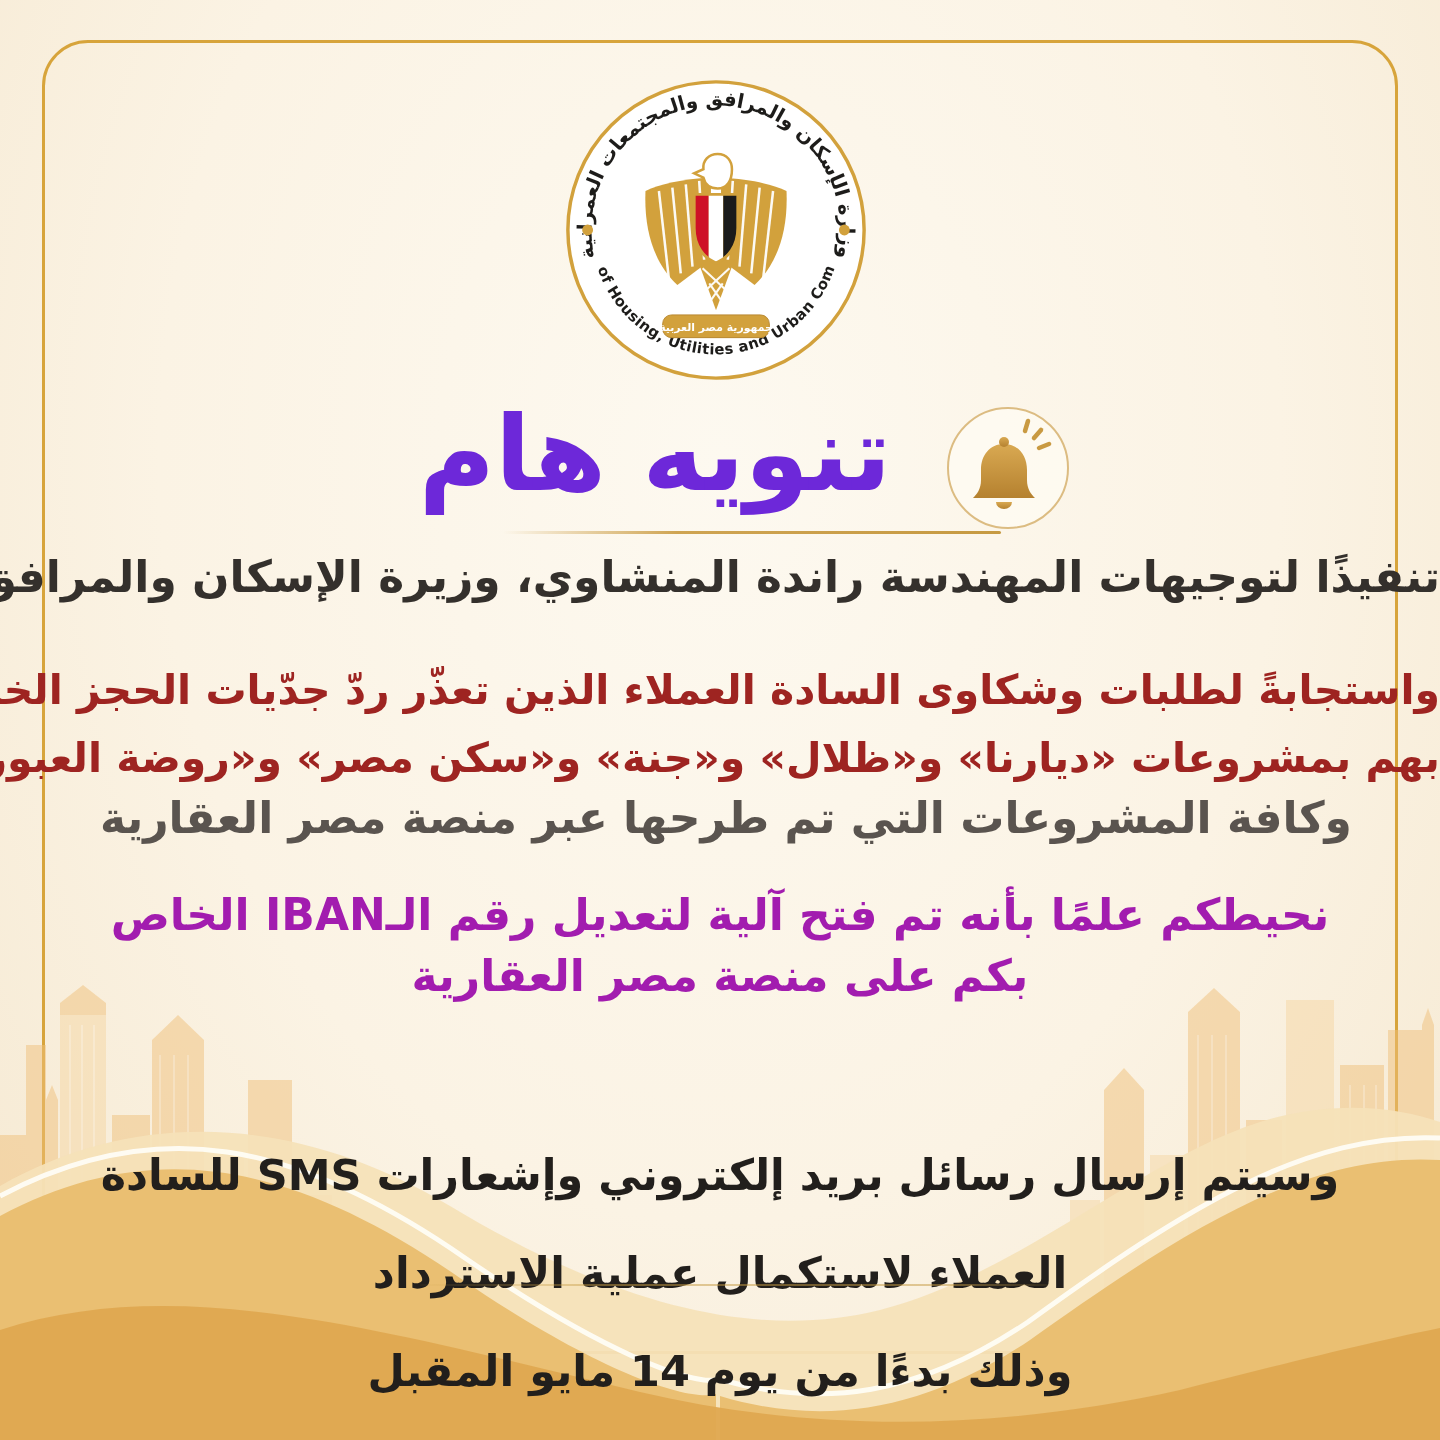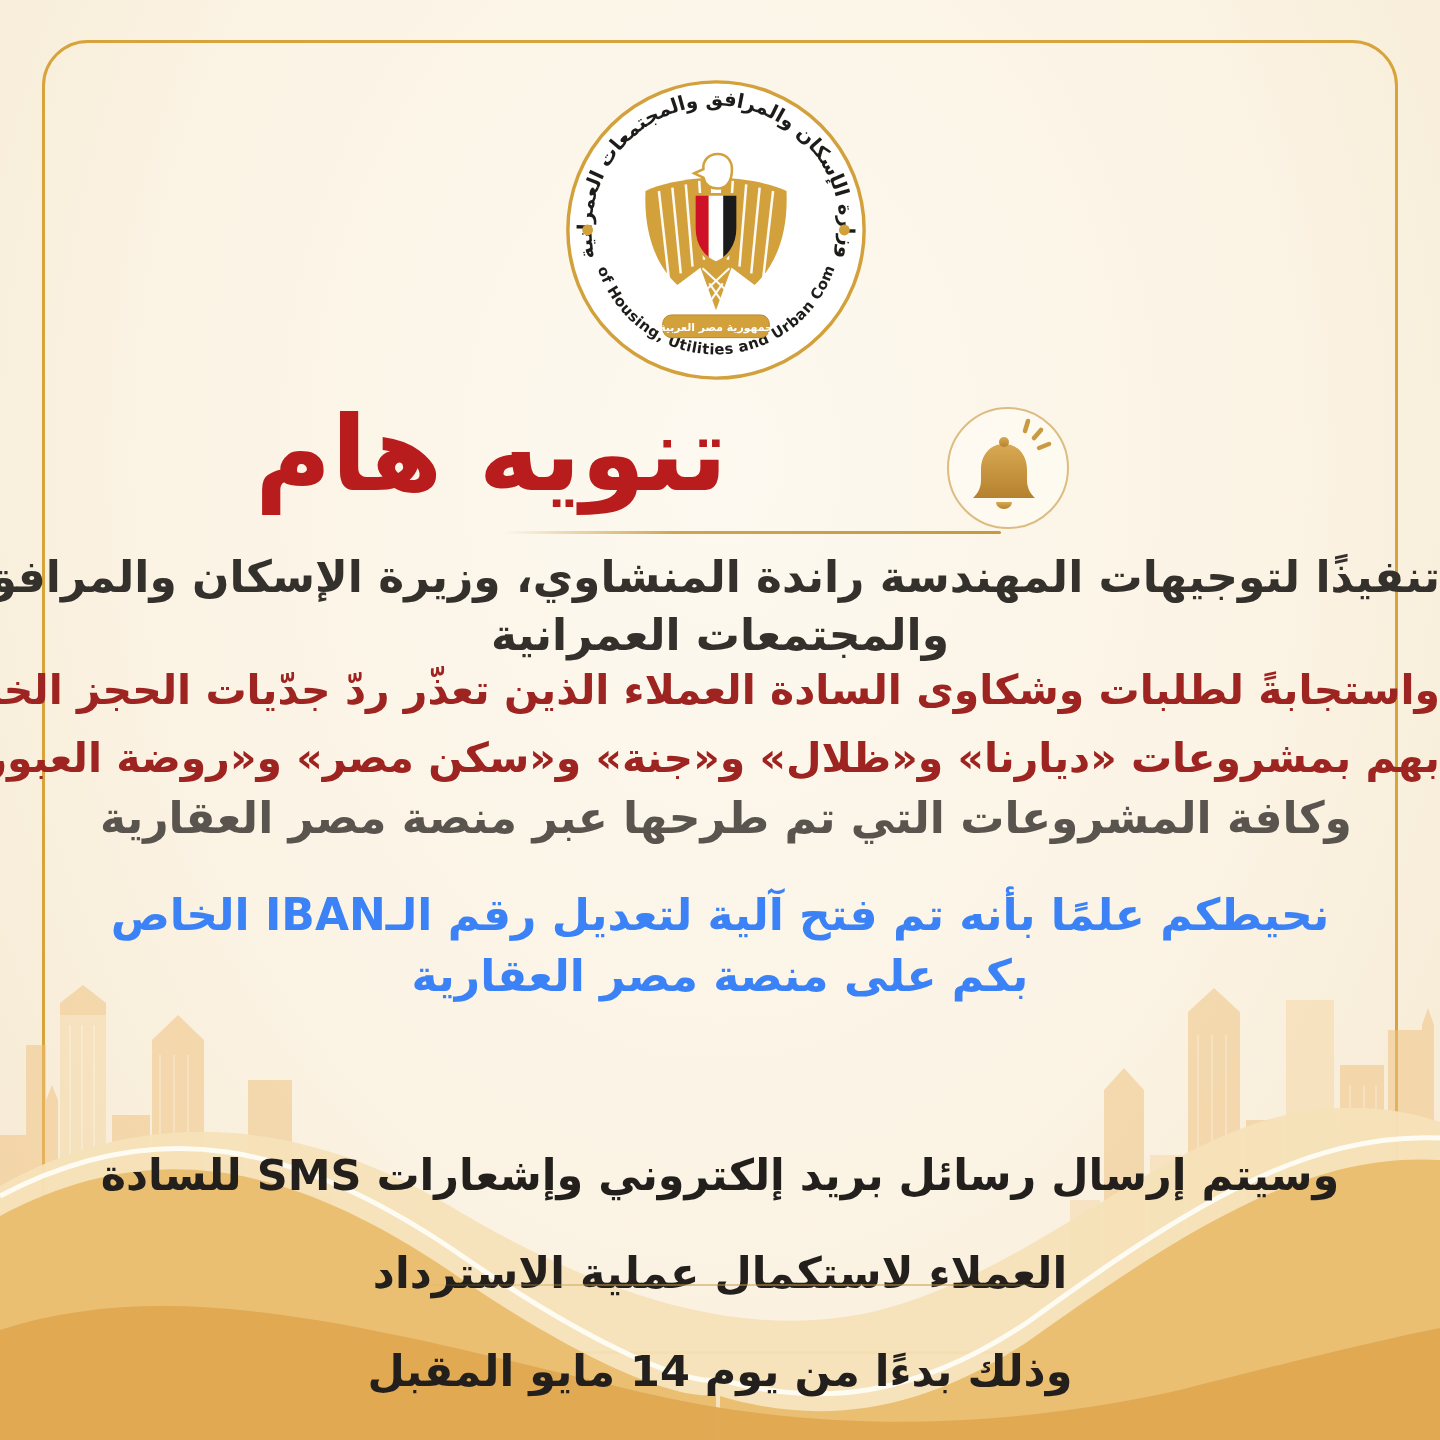--- a/index.html
+++ b/index.html
@@ -25,22 +25,22 @@
 
   
   .logo{position:absolute;left:558px;top:72px;width:316px;height:316px;z-index:5;}
   .arc-ar{font-size:20px;font-weight:bold;fill:#1d1c1a;letter-spacing:.5px;}
   .arc-en{font-size:15px;font-weight:bold;fill:#1d1c1a;letter-spacing:.4px;}
   .banner-text{font-size:11px;font-weight:bold;fill:#ffffff;}
 
   
   .title{
     position:absolute;left:255px;top:394px;width:800px;margin:0;
-    text-align:left;font-size:104px;line-height:120px;font-weight:900;
-    color:#b91c1c;z-index:5;direction:rtl;
+    text-align:center;font-size:104px;line-height:120px;font-weight:900;
+    color:#6d28d9;z-index:5;direction:rtl;
   }
   .bell-badge{position:absolute;left:944px;top:404px;width:130px;height:130px;z-index:5;}
 
   .divider{position:absolute;height:3px;border-radius:2px;z-index:5;}
   .divider-top{
     left:503px;top:531px;width:498px;
     background:linear-gradient(to left,#c69a42 0%,#cfa452 65%,rgba(198,154,66,0) 100%);
   }
   .divider-bottom{
     left:420px;top:1284px;width:628px;height:2px;
@@ -49,21 +49,21 @@
 
   
   .para{position:absolute;left:0;width:100%;text-align:center;z-index:5;direction:rtl;font-weight:bold;}
   .para .line{white-space:nowrap;}
   .p1{top:548px;font-size:44px;color:#34302c;}
   .p1 .line{line-height:58px;}
   .p2{top:656px;font-size:41px;color:#9e2421;}
   .p2 .line{line-height:68px;}
   .p3{top:788px;font-size:44px;color:#5a544f;}
   .p3 .line{line-height:60px;margin-left:12px;}
-  .p4{top:884px;font-size:44px;color:#3b82f6;}
+  .p4{top:884px;font-size:44px;color:#a21caf;}
   .p4 .line{line-height:61px;}
   .p5{top:1006px;font-size:48px;color:#9e2421;}
   .p5 .line{line-height:66px;}
   .p6{top:1104px;font-size:43px;color:#221f1c;}
   .p6 .line{line-height:54px;margin-top:44px;}
 </style>
 </head>
 <body>
 
 <div class="canvas">
@@ -203,21 +203,20 @@
         <path d="M90,34 L97,26" fill="none"></path>
         <path d="M95,44 L105,40" fill="none"></path>
         <path d="M81,27 L84,17" fill="none"></path>
       </g>
     </svg>
   </div>
   <div class="divider divider-top"></div>
 
   <div class="para p1">
     <div class="line">تنفيذًا لتوجيهات المهندسة راندة المنشاوي، وزيرة الإسكان والمرافق</div>
-    <div class="line">والمجتمعات العمرانية</div>
   </div>
 
   <div class="para p2">
     <div class="line">واستجابةً لطلبات وشكاوى السادة العملاء الذين تعذّر ردّ جدّيات الحجز الخاصة</div>
     <div class="line">بهم بمشروعات «ديارنا» و«ظلال» و«جنة» و«سكن مصر» و«روضة العبور»,</div>
   </div>
 
   <div class="para p3">
     <div class="line">وكافة المشروعات التي تم طرحها عبر منصة مصر العقارية</div>
   </div>

